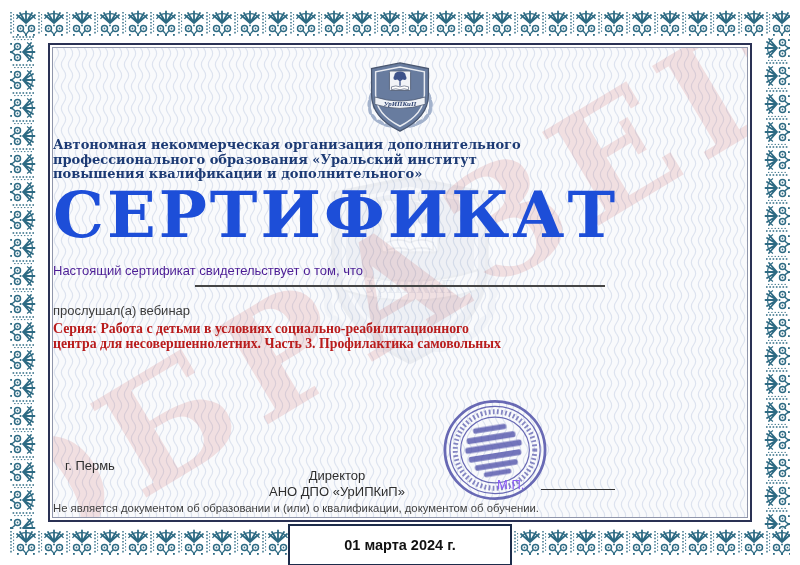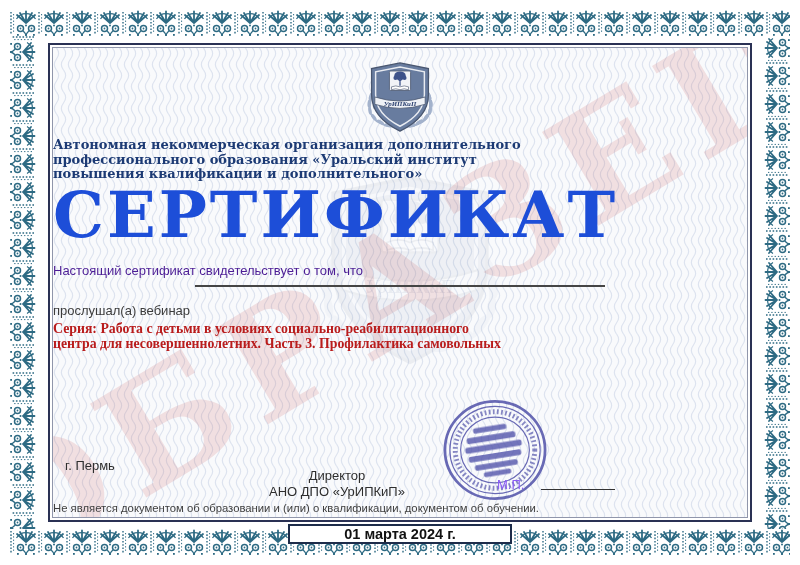--- a/index.html
+++ b/index.html
@@ -30,21 +30,21 @@
   .course{margin-top:3px;font-size:13.8px;font-weight:bold;line-height:15.5px;color:#b91c1c;font-family:Liberation Serif, serif;}
   .city{position:absolute;left:12px;top:410px;font-size:13px;color:#2e2e2e;z-index:3;}
   .director{position:absolute;left:216px;top:420px;font-size:13px;line-height:15.5px;
             color:#2e2e2e;text-align:center;z-index:3;}
   .stamp{position:absolute;left:388px;top:348px;z-index:2;}
   .seal-label{position:absolute;left:444px;top:429px;font-size:13px;color:#8b5cf6;z-index:3;}
   .sig-line{position:absolute;left:488px;top:441px;width:74px;border-top:1.5px solid #333;height:0;z-index:3;}
   .disclaimer{position:absolute;left:0;top:454px;width:100%;text-align:left;
               font-size:11.3px;color:#3e3e3e;z-index:3;}
   .date-box{position:absolute;left:50%;top:524px;transform:translateX(-50%);
-            width:224px;height:20px;background:#ffffff;border:2.5px solid #1d2c4a;
+            width:224px;height:42px;background:#ffffff;border:2.5px solid #1d2c4a;
             box-sizing:border-box;z-index:10;display:flex;align-items:center;justify-content:center;
             font-size:14.5px;font-weight:bold;color:#111111;}
 </style>
 </head>
 <body>
 
 <div class="page">
 
   <svg width="0" height="0" style="position:absolute" aria-hidden="true">
     <defs>

